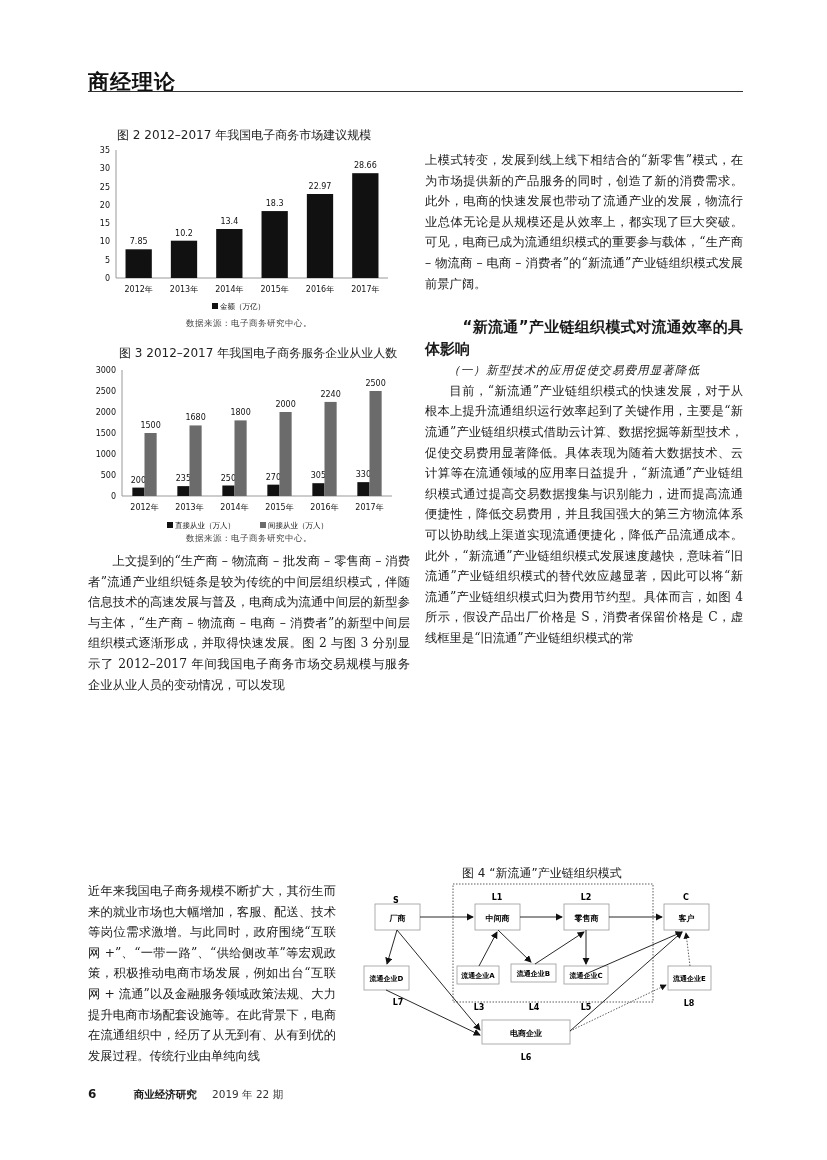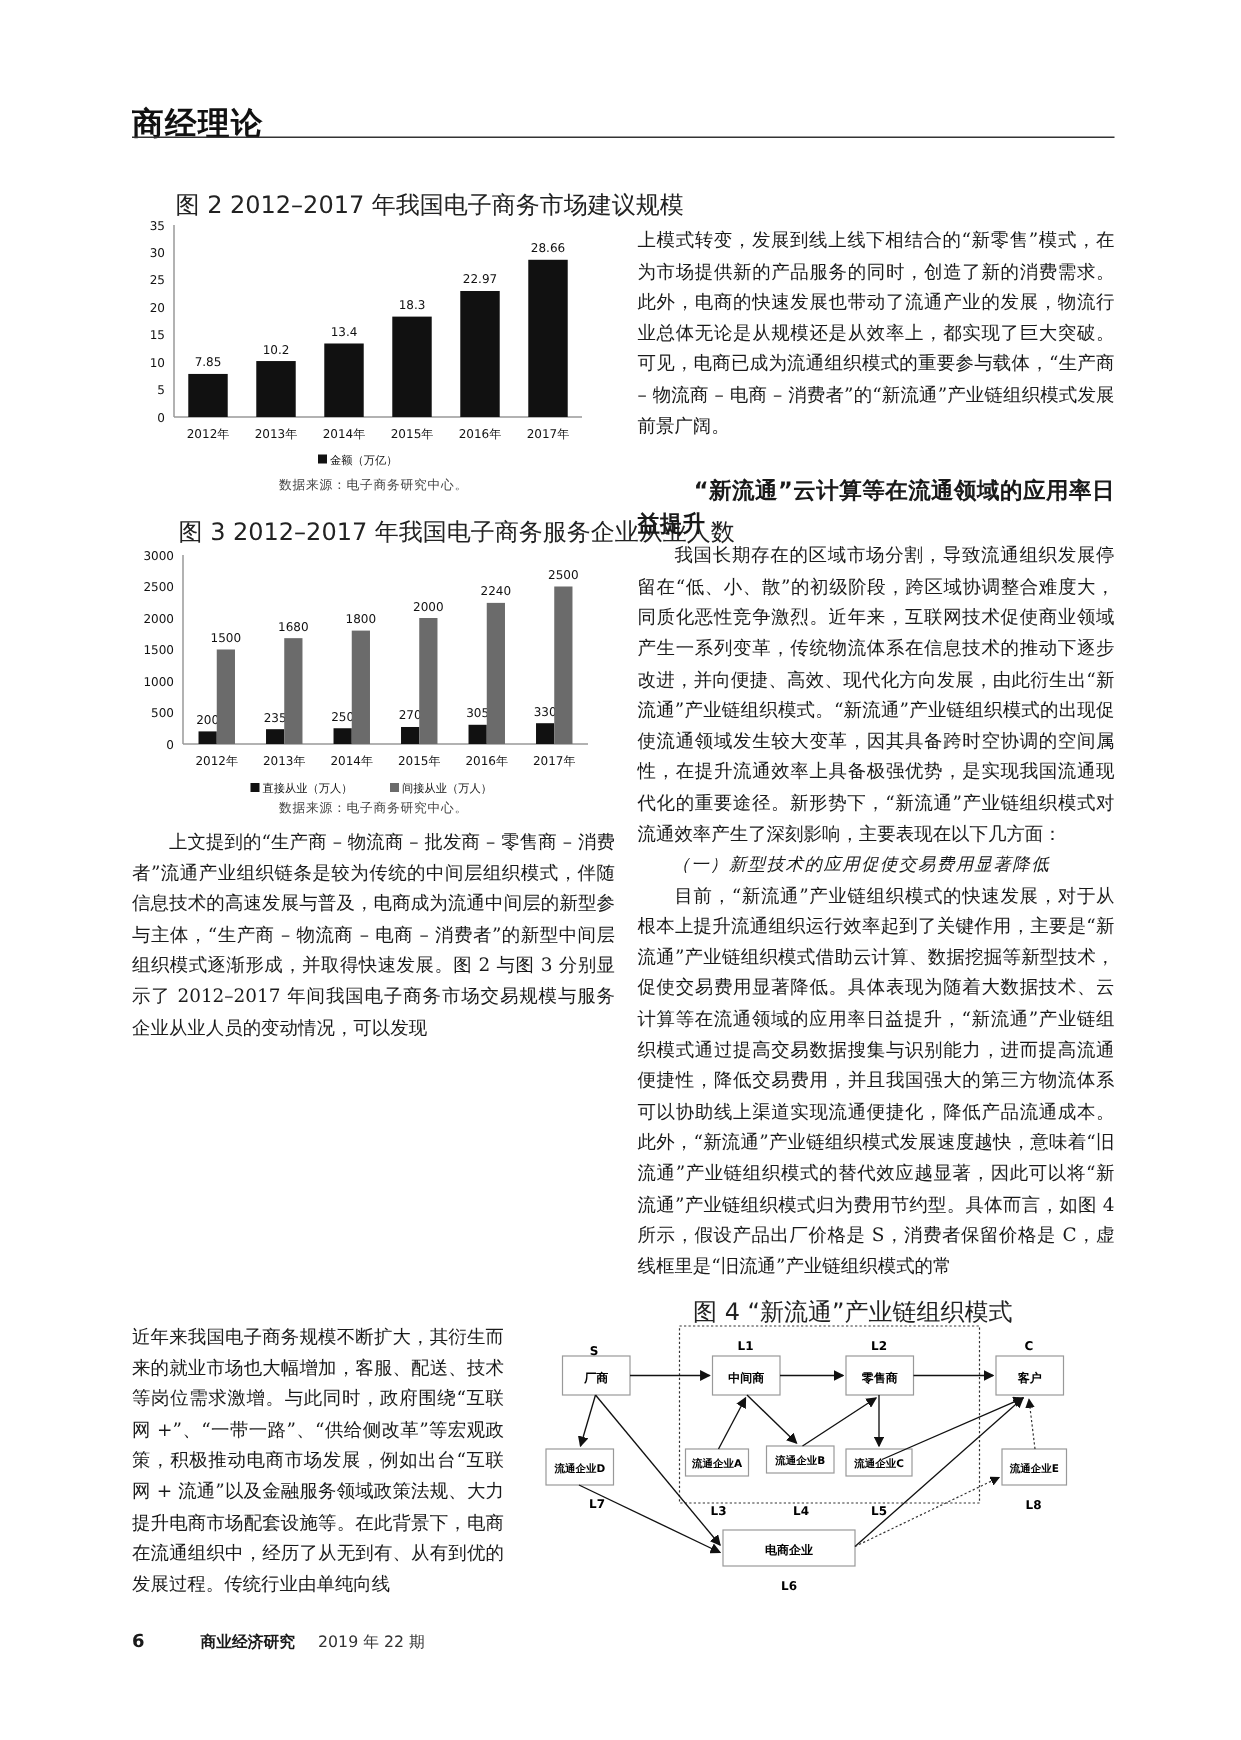--- a/index.html
+++ b/index.html
@@ -6,21 +6,21 @@
   body { width: 827px; height: 1160px; position: relative; overflow: hidden;
          font-family: "DejaVu Serif", "Liberation Serif", serif; color: #1a1a1a; }
   .header-title { position: absolute; left: 88px; top: 68px; font-family: "DejaVu Sans", sans-serif;
                   font-weight: bold; font-size: 21px; letter-spacing: 1px; color: #111; }
   .header-rule { position: absolute; left: 88px; top: 91px; width: 655px; height: 0; border-top: 1.2px solid #333; }
   .col { position: absolute; font-size: 12.3px; line-height: 20.6px; text-align: justify; }
   .col p { margin: 0; }
   .indent { text-indent: 2em; }
   .subhead { font-family: "DejaVu Serif", serif; font-style: italic; font-size: 11.6px; letter-spacing: 1px; text-indent: 2em; }
   .section-heading { font-family: "DejaVu Sans", sans-serif; font-weight: bold; font-size: 15px; line-height: 22px; text-indent: 2.5em; margin: 0; }
-  .fig-caption { position: absolute; font-family: "DejaVu Sans", sans-serif; font-size: 16px; color: #222; white-space: nowrap; }
+  .fig-caption { position: absolute; font-family: "DejaVu Sans", sans-serif; font-size: 12px; color: #222; white-space: nowrap; }
   .source-note { position: absolute; font-family: "DejaVu Serif", serif; font-size: 8.5px; color: #444; white-space: nowrap; letter-spacing: 0.5px; }
   svg text { font-family: "DejaVu Sans", sans-serif; }
   .footer { position: absolute; left: 88px; top: 1087px; font-family: "DejaVu Sans", sans-serif; font-size: 10.5px; white-space: nowrap; }
   .footer .pg { font-weight: bold; font-size: 12px; margin-right: 22px; }
   .footer .journal { font-weight: bold; margin-right: 12px; padding-left: 12px; }
   .footer .issue { color: #333; }
 </style>
 </head>
 <body>
 
@@ -113,22 +113,21 @@
 <div class="col" style="left:88px; top:551px; width:322px;">
   <p class="indent">上文提到的“生产商 – 物流商 – 批发商 – 零售商 – 消费者”流通产业组织链条是较为传统的中间层组织模式，伴随信息技术的高速发展与普及，电商成为流通中间层的新型参与主体，“生产商 – 物流商 – 电商 – 消费者”的新型中间层组织模式逐渐形成，并取得快速发展。图 2 与图 3 分别显示了 2012–2017 年间我国电子商务市场交易规模与服务企业从业人员的变动情况，可以发现</p>
 </div>
 <div class="col" style="left:88px; top:881px; width:248px;">
   <p>近年来我国电子商务规模不断扩大，其衍生而来的就业市场也大幅增加，客服、配送、技术等岗位需求激增。与此同时，政府围绕“互联网 +”、“一带一路”、“供给侧改革”等宏观政策，积极推动电商市场发展，例如出台“互联网 + 流通”以及金融服务领域政策法规、大力提升电商市场配套设施等。在此背景下，电商在流通组织中，经历了从无到有、从有到优的发展过程。传统行业由单纯向线</p>
 </div>
 
 <div class="col" style="left:425px; top:120px; width:318px;margin-top:30px;">
   <p>上模式转变，发展到线上线下相结合的“新零售”模式，在为市场提供新的产品服务的同时，创造了新的消费需求。此外，电商的快速发展也带动了流通产业的发展，物流行业总体无论是从规模还是从效率上，都实现了巨大突破。可见，电商已成为流通组织模式的重要参与载体，“生产商 – 物流商 – 电商 – 消费者”的“新流通”产业链组织模式发展前景广阔。</p>
   <div style="height:22px;"></div>
-  <p class="section-heading">“新流通”云计算等在流通领域的应用率日益提升</p>
-  <p class="indent">我国长期存在的区域市场分割，导致流通组织发展停留在“低、小、散”的初级阶段，跨区域协调整合难度大，同质化恶性竞争激烈。近年来，互联网技术促使商业领域产生一系列变革，传统物流体系在信息技术的推动下逐步改进，并向便捷、高效、现代化方向发展，由此衍生出“新流通”产业链组织模式。“新流通”产业链组织模式的出现促使流通领域发生较大变革，因其具备跨时空协调的空间属性，在提升流通效率上具备极强优势，是实现我国流通现代化的重要途径。新形势下，“新流通”产业链组织模式对流通效率产生了深刻影响，主要表现在以下几方面：</p>
+  <p class="section-heading">“新流通”产业链组织模式对流通效率的具体影响</p>
   <p class="subhead">（一）新型技术的应用促使交易费用显著降低</p>
   <p class="indent">目前，“新流通”产业链组织模式的快速发展，对于从根本上提升流通组织运行效率起到了关键作用，主要是“新流通”产业链组织模式借助云计算、数据挖掘等新型技术，促使交易费用显著降低。具体表现为随着大数据技术、云计算等在流通领域的应用率日益提升，“新流通”产业链组织模式通过提高交易数据搜集与识别能力，进而提高流通便捷性，降低交易费用，并且我国强大的第三方物流体系可以协助线上渠道实现流通便捷化，降低产品流通成本。此外，“新流通”产业链组织模式发展速度越快，意味着“旧流通”产业链组织模式的替代效应越显著，因此可以将“新流通”产业链组织模式归为费用节约型。具体而言，如图 4 所示，假设产品出厂价格是 S，消费者保留价格是 C，虚线框里是“旧流通”产业链组织模式的常</p>
 </div>
 
 <div class="fig-caption" style="left:462px; top:865px;">图 4    “新流通”产业链组织模式</div>
 <svg style="position:absolute; left:360px; top:880px;" width="380" height="190" viewBox="0 0 380 190">
   <defs>
     <marker id="arr" markerWidth="8" markerHeight="8" refX="7" refY="4" orient="auto">
       <path d="M0,0 L8,4 L0,8 Z" fill="#111"></path>
     </marker>

